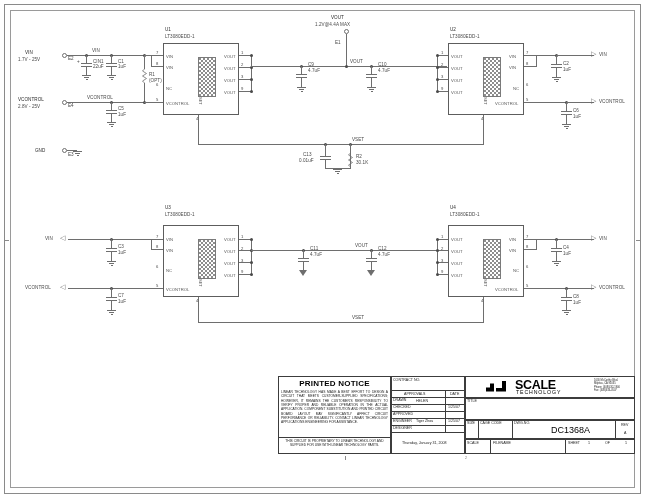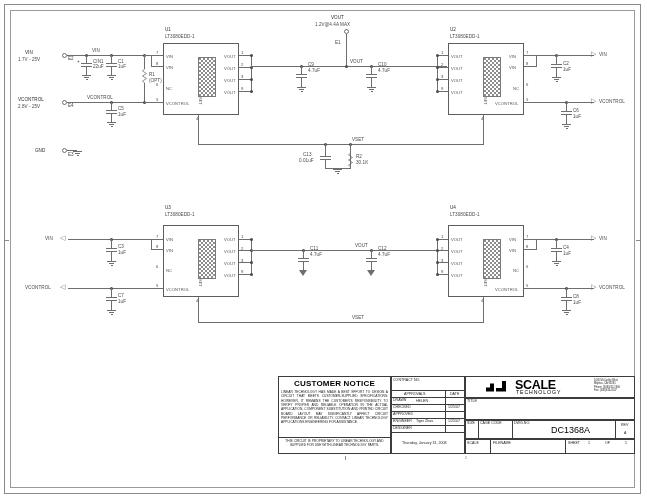--- a/index.html
+++ b/index.html
@@ -524,21 +524,21 @@
       <i></i>
       <i></i>
       <i></i>
     </div>
 
   <div class="w wv" style="left:483px;top:297px;height:26px;"></div>
 
   <div class="tb" style="left:278px;top:376px;width:357px;height:78px;"></div>
 
   <div class="tb" style="left:278px;top:376px;width:113px;height:78px;"></div>
-  <div class="cust-title" style="left:278px;top:379px;width:113px;">CUSTOMER NOTICE</div>
+  <div class="cust-title" style="left:278px;top:379px;width:113px;">PRINTED NOTICE</div>
   <div class="notice" style="left:281px;top:390px;width:107px;">LINEAR TECHNOLOGY HAS MADE A BEST EFFORT TO DESIGN A CIRCUIT THAT MEETS CUSTOMER-SUPPLIED SPECIFICATIONS; HOWEVER, IT REMAINS THE CUSTOMER'S RESPONSIBILITY TO VERIFY PROPER AND RELIABLE OPERATION IN THE ACTUAL APPLICATION. COMPONENT SUBSTITUTION AND PRINTED CIRCUIT BOARD LAYOUT MAY SIGNIFICANTLY AFFECT CIRCUIT PERFORMANCE OR RELIABILITY. CONTACT LINEAR TECHNOLOGY APPLICATIONS ENGINEERING FOR ASSISTANCE.</div>
   <div class="w wh" style="left:279px;top:437px;width:111px;background:#3c3c3c;"></div>
   <div class="notice" style="left:281px;top:439px;width:107px;text-align:center;">THIS CIRCUIT IS PROPRIETARY TO LINEAR TECHNOLOGY AND SUPPLIED FOR USE WITH LINEAR TECHNOLOGY PARTS.</div>
 
   <div class="tb" style="left:391px;top:376px;width:74px;height:78px;"></div>
   <div class="tbl" style="left:393px;top:378px;">CONTRACT NO.</div>
   <div class="w wh" style="left:391px;top:390px;width:74px;background:#3c3c3c;"></div>
   <div class="tbl" style="left:404px;top:392px;">APPROVALS</div>
   <div class="tbl" style="left:450px;top:392px;">DATE</div>
   <div class="w wh" style="left:391px;top:397px;width:74px;background:#3c3c3c;"></div>

